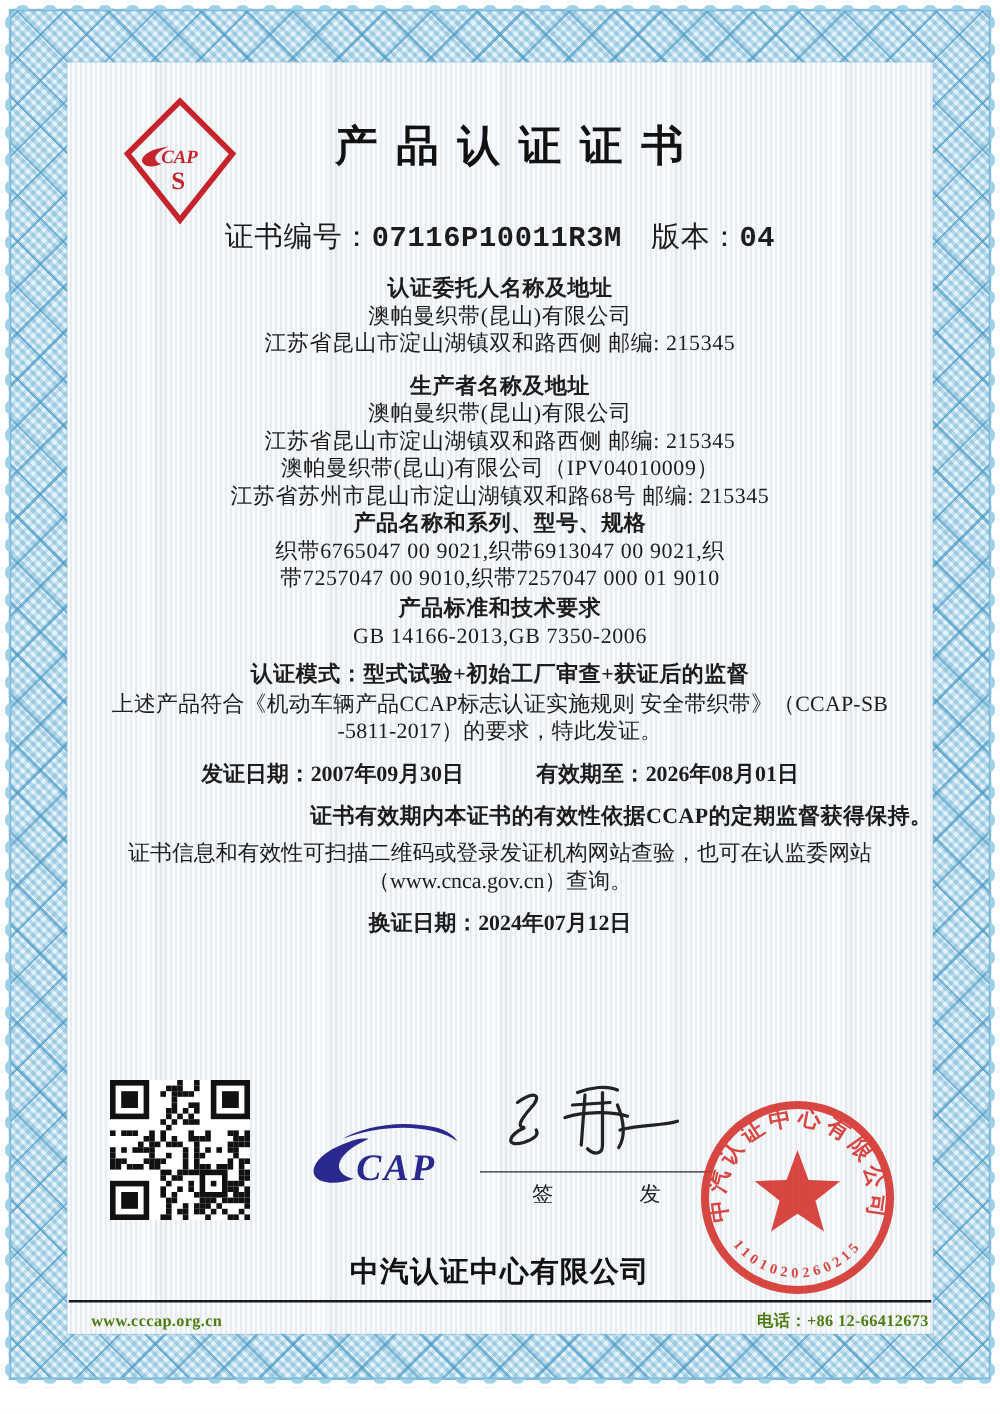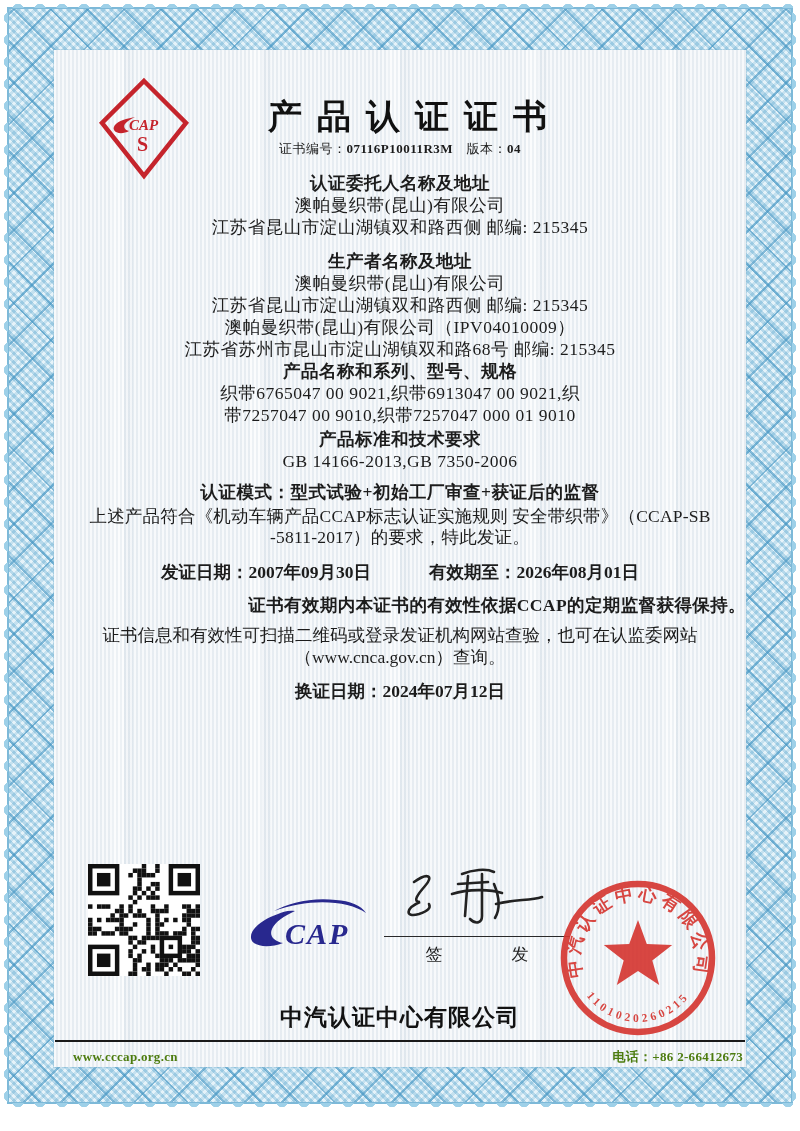--- a/index.html
+++ b/index.html
@@ -34,21 +34,21 @@
     background-color:#eef2f6;
     background-image:
       repeating-linear-gradient(90deg, rgba(255,255,255,.55) 0 2px, rgba(213,223,231,.30) 2px 4px),
       repeating-linear-gradient(90deg, rgba(255,255,255,0) 0 58px, rgba(255,255,255,.55) 58px 70px, rgba(203,215,226,.28) 70px 79px, rgba(255,255,255,0) 79px 138px);
     box-shadow:0 0 0 1px rgba(130,180,210,.35);
   }
 
   
   .content{position:absolute;left:54px;top:50px;width:692px;text-align:center;}
   .title{margin-top:44px;margin-left:10px;font-size:34px;font-weight:bold;letter-spacing:15px;color:#111;padding-left:20px;}
-  .certline{font-size:13px;letter-spacing:.5px;}
+  .certline{margin-top:34px;font-size:23px;letter-spacing:.5px;font-family:Liberation Mono, monospace;}
   .certline b{font-weight:600;}
   .sec{margin-top:14px;font-size:17.5px;line-height:22px;letter-spacing:.5px;}
   .sec .hd{font-weight:bold;}
   .m12{margin-top:12px;} .m0{margin-top:0;} .m2{margin-top:2px;}
   .mode{margin-top:8px;font-size:17.5px;font-weight:bold;letter-spacing:.5px;}
   .statement{margin-top:2px;font-size:17.5px;line-height:21px;letter-spacing:.2px;}
   .dates{margin-top:12px;font-size:17.5px;font-weight:bold;display:flex;justify-content:center;gap:58px;}
   .maintain{margin-top:9px;font-size:17.5px;font-weight:bold;letter-spacing:.4px;text-align:right;}
   .verify{margin-top:8px;font-size:17.5px;line-height:21.5px;}
   .renewal{margin-top:11px;font-size:17.5px;font-weight:bold;}
@@ -366,16 +366,16 @@
     </text>
     <text font-size="11.5" font-weight="bold" fill="#d5342e" letter-spacing="3.5" text-anchor="middle">
       <textPath href="#numArc" startOffset="50%">1101020260215</textPath>
     </text>
   </svg>
 
   <div class="company">中汽认证中心有限公司</div>
   <div class="footline"></div>
   <div class="footrow">
     <span>www.cccap.org.cn</span>
-    <span>电话：+86 2-66412673</span>
+    <span>电话：+86 12-66412673</span>
   </div>
 
 </div>
 
 </body></html>

